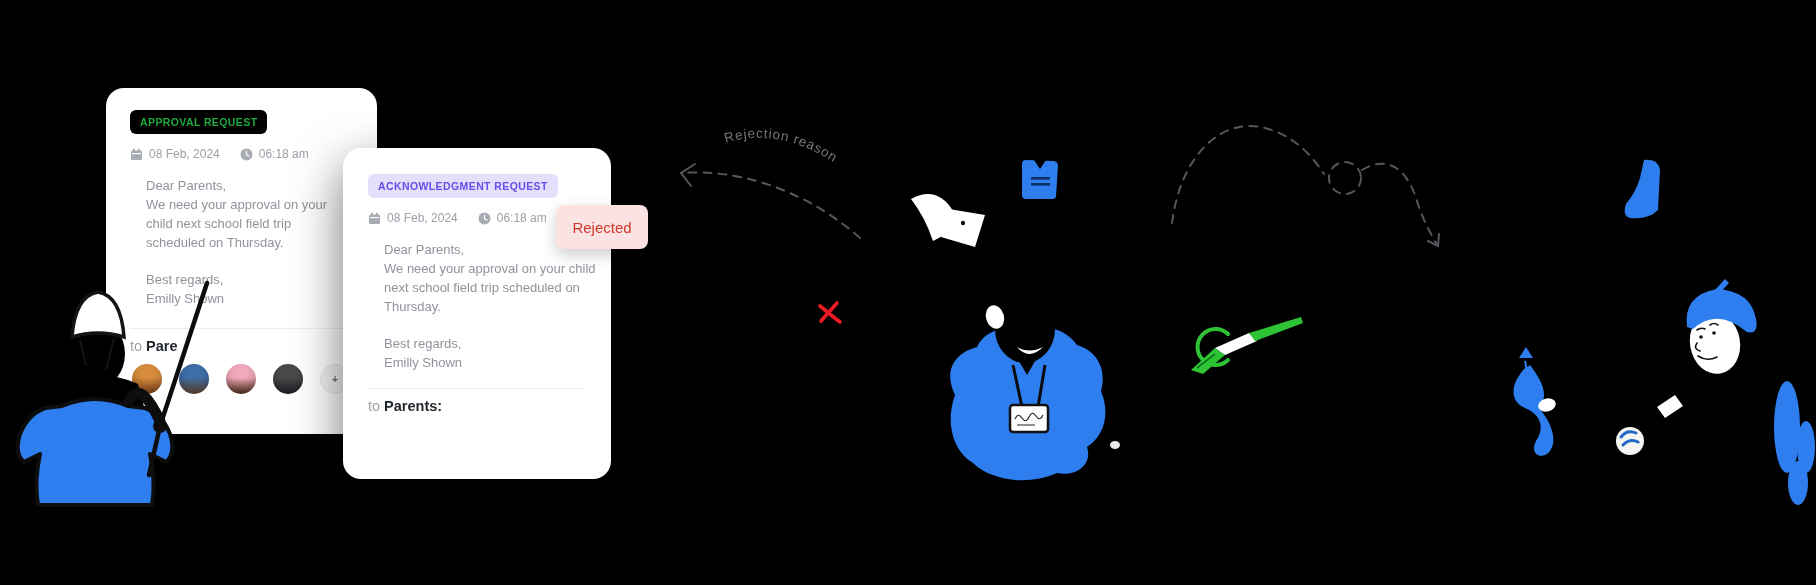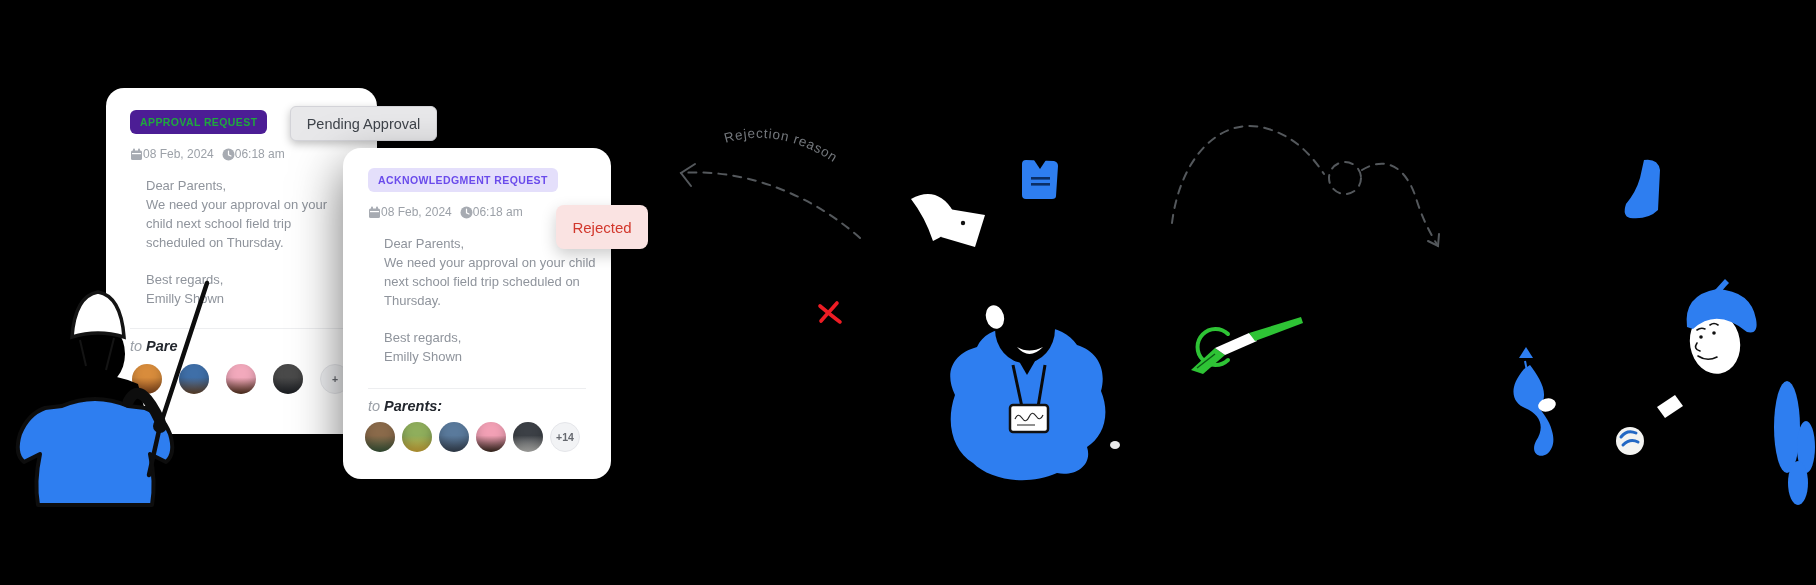--- a/index.html
+++ b/index.html
@@ -2,33 +2,33 @@
 <html style="--ill-blue: #2E7EF0; --ill-green: #2EC335; --ill-red: #ED1C24;"><head>
 <meta charset="utf-8">
 <style>
   html,body{margin:0;padding:0;background:#000;}
   .stage{position:relative;width:1816px;height:585px;background:#000;overflow:hidden;
          font-family:"Liberation Sans","DejaVu Sans",sans-serif;}
   .card{position:absolute;background:#fff;border-radius:18px;box-sizing:border-box;}
   .card-approval{left:106px;top:88px;width:271px;height:346px;z-index:10;
                  box-shadow:0 10px 30px rgba(0,0,0,.45);padding:22px 24px;}
   .card-ack{left:343px;top:148px;width:268px;height:331px;z-index:20;
-            box-shadow:0 18px 50px rgba(0,0,0,.55);padding:20px 25px;}
+            box-shadow:0 18px 50px rgba(0,0,0,.55);padding:26px 25px;}
   .chip{display:inline-block;font-size:10.5px;font-weight:bold;letter-spacing:.4px;
         padding:6px 10px;border-radius:6px;}
-  .meta-row{display:flex;align-items:center;margin-top:13px;
+  .meta-row{display:flex;align-items:center;gap:6px;margin-top:13px;
             font-size:12px;color:#9CA1A8;}
   .meta-row .gap{width:8px;}
   .message{font-size:13px;line-height:1.45;color:#8F949C;white-space:pre-line;margin:16px 0 0 16px;}
   .card-approval .message{width:182px;}
   .card-ack .message{width:226px;}
   .divider{border:none;border-top:1px solid #EDEEF0;margin:0;}
   .card-approval .divider{position:absolute;left:24px;right:0;top:240px;}
   .card-ack .divider{position:absolute;left:25px;right:25px;top:240px;}
-  .to-row{position:absolute;left:24px;font-size:14.5px;color:#9CA1A8;font-style:italic;}
+  .to-row{position:absolute;left:24px;font-size:14.5px;color:#9CA1A8;}
   .card-approval .to-row{top:250px;}
   .card-ack .to-row{top:250px;left:25px;text-align:right;}
   .to-name{color:#23272E;font-weight:bold;margin-left:4px;}
   .avatar-row{position:absolute;display:flex;align-items:center;}
   .card-approval .avatar-row{left:26px;top:276px;gap:17px;}
   .card-ack .avatar-row{left:22px;top:274px;gap:7px;}
   .avatar{width:30px;height:30px;border-radius:50%;flex:0 0 auto;
           box-shadow:inset 0 -6px 10px rgba(0,0,0,.25);}
   .overflow-chip{background:#F2F3F5 !important;border:1px solid #E5E6EA;box-shadow:none;
           color:#66696F;font-size:10.5px;font-weight:bold;display:flex;
@@ -48,21 +48,21 @@
   .dash-solid{fill:none;stroke:#54585C;stroke-width:2;stroke-linecap:round;}
   .arc-text{font-size:13.5px;fill:#73777C;letter-spacing:.8px;}
   .icon{flex:0 0 auto;display:inline-block;}
 </style>
 </head>
 <body>
 
 <div class="stage">
 
   <section class="card card-approval">
-    <span class="chip" style="color: rgb(31, 168, 61); background: #4c1d95;">APPROVAL REQUEST</span>
+    <span class="chip" style="color: rgb(31, 168, 61); background: #000000;">APPROVAL REQUEST</span>
     <div class="meta-row">
       <svg class="icon" width="13" height="13" viewBox="0 0 13 13">
         <rect x="1" y="2.5" width="11" height="9.5" rx="1.5" fill="#A7ABB2"></rect>
         <rect x="3" y="0.5" width="2" height="3" rx="1" fill="#A7ABB2"></rect>
         <rect x="8" y="0.5" width="2" height="3" rx="1" fill="#A7ABB2"></rect>
         <rect x="2" y="5" width="9" height="1.2" fill="#fff"></rect>
       </svg>
       <span>08 Feb, 2024</span>
       <span class="gap"></span>
       <svg class="icon" width="13" height="13" viewBox="0 0 13 13">
@@ -82,21 +82,20 @@
     </div>
     <div class="avatar-row">
         <div class="avatar" style="background: linear-gradient(rgb(216, 140, 60) 45%, rgb(138, 74, 30));"></div>
         <div class="avatar" style="background: linear-gradient(rgb(63, 111, 168) 45%, rgb(107, 74, 47));"></div>
         <div class="avatar" style="background: linear-gradient(rgb(242, 169, 188) 45%, rgb(88, 51, 31));"></div>
         <div class="avatar" style="background: linear-gradient(rgb(74, 74, 74) 45%, rgb(35, 38, 43));"></div>
         <div class="avatar overflow-chip">+</div>
       </div>
   </section>
 
-  <button class="pending-btn">Pending Approval</button>
 
   <section class="card card-ack">
     <span class="chip" style="color: rgb(106, 75, 235); background: rgb(228, 223, 251);">ACKNOWLEDGMENT REQUEST</span>
     <div class="rejected-badge" style="color: rgb(210, 55, 44); background: rgb(250, 227, 226);">Rejected</div>
     <div class="meta-row">
       <svg class="icon" width="13" height="13" viewBox="0 0 13 13">
         <rect x="1" y="2.5" width="11" height="9.5" rx="1.5" fill="#A7ABB2"></rect>
         <rect x="3" y="0.5" width="2" height="3" rx="1" fill="#A7ABB2"></rect>
         <rect x="8" y="0.5" width="2" height="3" rx="1" fill="#A7ABB2"></rect>
         <rect x="2" y="5" width="9" height="1.2" fill="#fff"></rect>
@@ -111,28 +110,20 @@
     </div>
     <p class="message">Dear Parents,
 We need your approval on your child next school field trip scheduled on Thursday.
 
 Best regards,
 Emilly Shown</p>
     <hr class="divider">
     <div class="to-row">
       <span>to</span><span class="to-name">Parents:</span>
     </div>
-    <div class="avatar-row">
-        <div class="avatar" style="background: linear-gradient(rgb(138, 106, 74) 45%, rgb(60, 90, 60));"></div>
-        <div class="avatar" style="background: linear-gradient(rgb(143, 174, 92) 45%, rgb(217, 178, 60));"></div>
-        <div class="avatar" style="background: linear-gradient(rgb(90, 122, 156) 45%, rgb(58, 70, 86));"></div>
-        <div class="avatar" style="background: linear-gradient(rgb(242, 160, 181) 45%, rgb(60, 42, 32));"></div>
-        <div class="avatar" style="background: linear-gradient(rgb(60, 64, 70) 45%, rgb(200, 200, 196));"></div>
-        <div class="avatar overflow-chip">+14</div>
-      </div>
   </section>
 
   <svg class="ill" style="left:0;top:230px;z-index:30" width="240" height="355" viewBox="0 0 240 355">
     <ellipse cx="98" cy="124" rx="27" ry="33" fill="#000"></ellipse>
     <path d="M72,107 Q75,66 98,62 Q121,66 124,107 Q98,99 72,107 Z" fill="#fff" stroke="#141414" stroke-width="3.5"></path>
     <path d="M80,110 L86,136 M114,108 L106,140" stroke="#141414" stroke-width="2" fill="none"></path>
     <path d="M58,152 Q98,136 138,154 L148,192 L48,194 Z" fill="#000"></path>
     <path d="M62,176 Q95,162 128,176 L145,178 Q162,184 170,204 Q176,224 166,232 L150,224 Q156,252 152,275 L38,275 Q34,252 40,224 L24,232 Q14,224 20,204 Q28,184 45,178 Z" class="fill-blue" stroke="#0d0d0d" stroke-width="4" stroke-linejoin="round"></path>
     <path d="M207,53 L160,196 L149,245" stroke="#0d0d0d" stroke-width="4.5" fill="none" stroke-linecap="round"></path>
     <path d="M128,172 C138,152 150,170 160,191" stroke="#0d0d0d" stroke-width="11" fill="none" stroke-linecap="round"></path>

